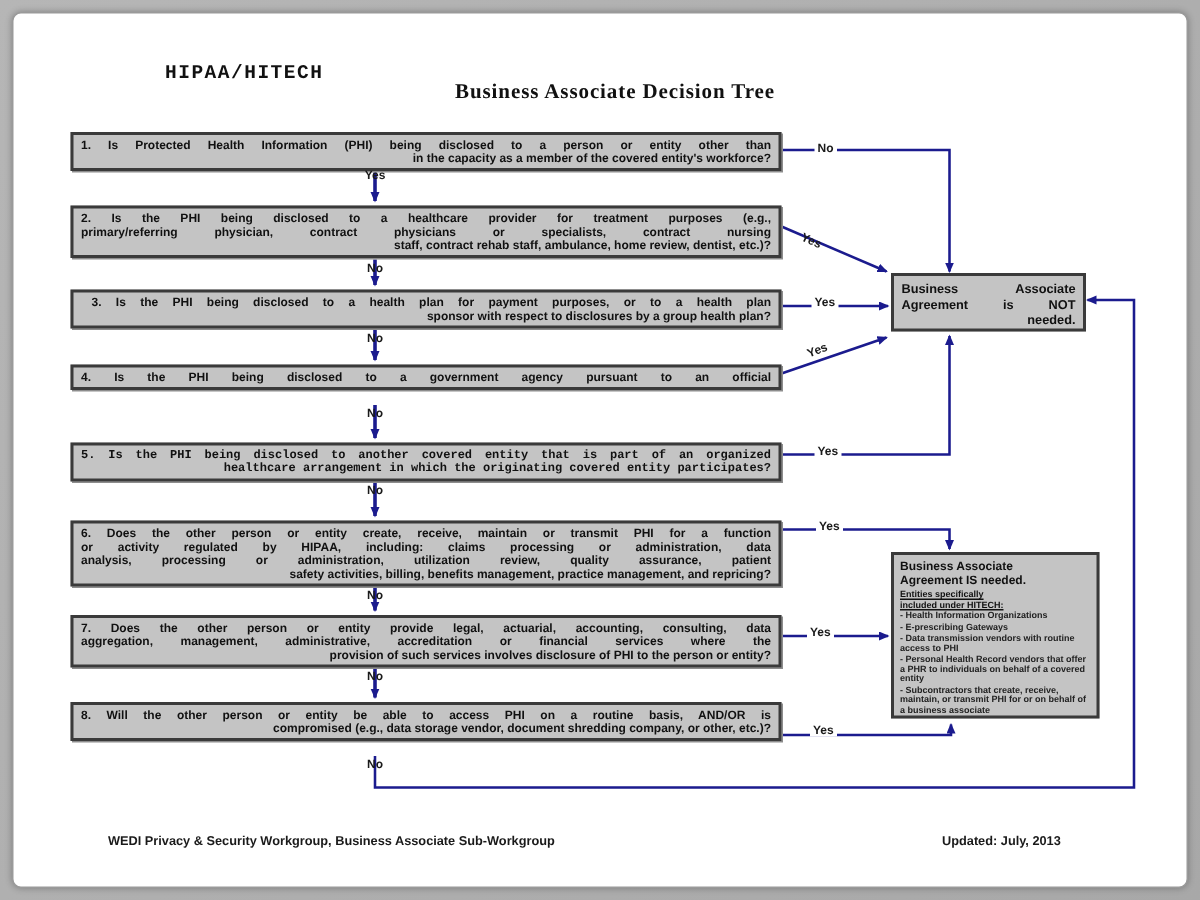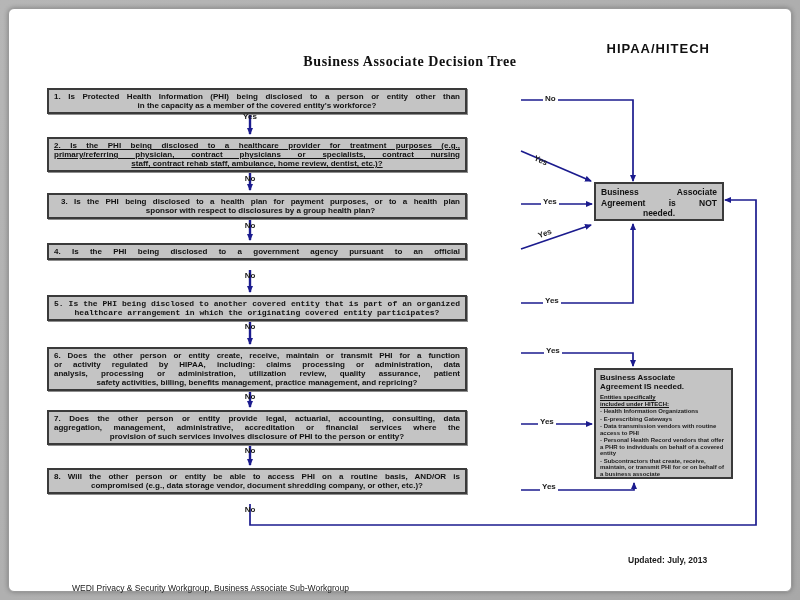--- a/index.html
+++ b/index.html
@@ -2,48 +2,48 @@
 <html><head>
 <meta charset="utf-8">
 <style>
   html,body{margin:0;padding:0;}
   .stage{position:relative;width:800px;height:600px;background:linear-gradient(135deg,#b6b6b6,#a8a8a8);overflow:hidden;
          font-family:"Liberation Sans",sans-serif;}
   .page{position:absolute;left:8px;top:8px;width:782px;height:582px;background:#ffffff;
         border:1px solid #9a9a9a;border-radius:6px;box-shadow:0 0 5px rgba(0,0,0,.3);}
   .lines-svg{position:absolute;left:0;top:0;width:800px;height:600px;pointer-events:none;}
 
-  .title1{position:absolute;left:110px;top:41px;width:600px;text-align:right;
-          font-family:Liberation Sans, sans-serif;font-weight:bold;font-size:13px;letter-spacing:1px;color:#111;}
+  .title1{position:absolute;left:110px;top:41px;width:600px;text-align:left;
+          font-family:Liberation Mono, monospace;font-weight:bold;font-size:13px;letter-spacing:1px;color:#111;}
   .title2{position:absolute;left:110px;top:54px;width:600px;text-align:center;
           font-family:"Liberation Serif",serif;font-weight:bold;font-size:14px;letter-spacing:.6px;color:#111;}
 
-  .qbox{position:absolute;left:47px;width:420px;box-sizing:border-box;background:#c4c4c4;
+  .qbox{position:absolute;left:47px;width:474px;box-sizing:border-box;background:#c4c4c4;
         border:2px solid #3a3a3a;box-shadow:1px 1px 0 #8d8d8d;padding:2px 5px;
         font-size:8px;line-height:9px;font-weight:bold;color:#111;}
-  .q1{top:88px;} .q2{top:137px;text-decoration:underline;} .q3{top:193px;padding-left:12px;} .q4{top:243px;}
+  .q1{top:88px;} .q2{top:137px;} .q3{top:193px;padding-left:12px;} .q4{top:243px;}
   .q5{top:295px;font-family:Liberation Mono, monospace;} .q6{top:347px;} .q7{top:410px;} .q8{top:468px;}
   .jl{text-align:justify;text-align-last:justify;}
-  .ll{text-align:center;}
+  .ll{text-align:right;}
 
   .outbox{position:absolute;box-sizing:border-box;background:#c4c4c4;border:2px solid #3a3a3a;color:#111;}
   .notbox{left:594px;top:182px;width:130px;height:39px;padding:3px 5px;
           font-size:8.5px;line-height:10.5px;font-weight:bold;}
   .isbox{left:594px;top:368px;width:139px;height:111px;padding:3px 4px;overflow:hidden;}
   .is-title{font-size:8px;line-height:9px;font-weight:bold;}
   .is-sub{margin-top:3px;font-size:6px;line-height:6.5px;font-weight:bold;text-decoration:underline;}
   .is-item{margin-top:1px;font-size:6px;line-height:6.5px;font-weight:bold;color:#222;}
 
   .elabel{position:absolute;font-size:8px;line-height:9px;font-weight:bold;color:#1a1a1a;white-space:nowrap;}
   .vlab{transform:translateX(-50%);}
   .hlab{background:#ffffff;padding:0 2px;}
   .rot-dn{transform:rotate(24deg);}
   .rot-up{transform:rotate(-21deg);}
 
-  .footer-left{position:absolute;left:72px;top:555px;font-size:8.5px;font-weight:normal;color:#1a1a1a;margin-top:28px;}
+  .footer-left{position:absolute;left:72px;top:555px;font-size:8.5px;font-weight:bold;color:#1a1a1a;}
   .footer-right{position:absolute;left:628px;top:555px;font-size:8.5px;font-weight:bold;color:#1a1a1a;}
 </style>
 </head>
 <body>
 
 <div class="stage">
   <div class="page"></div>
 
   <svg class="lines-svg" width="800" height="600" viewBox="0 0 800 600">
     <defs>

